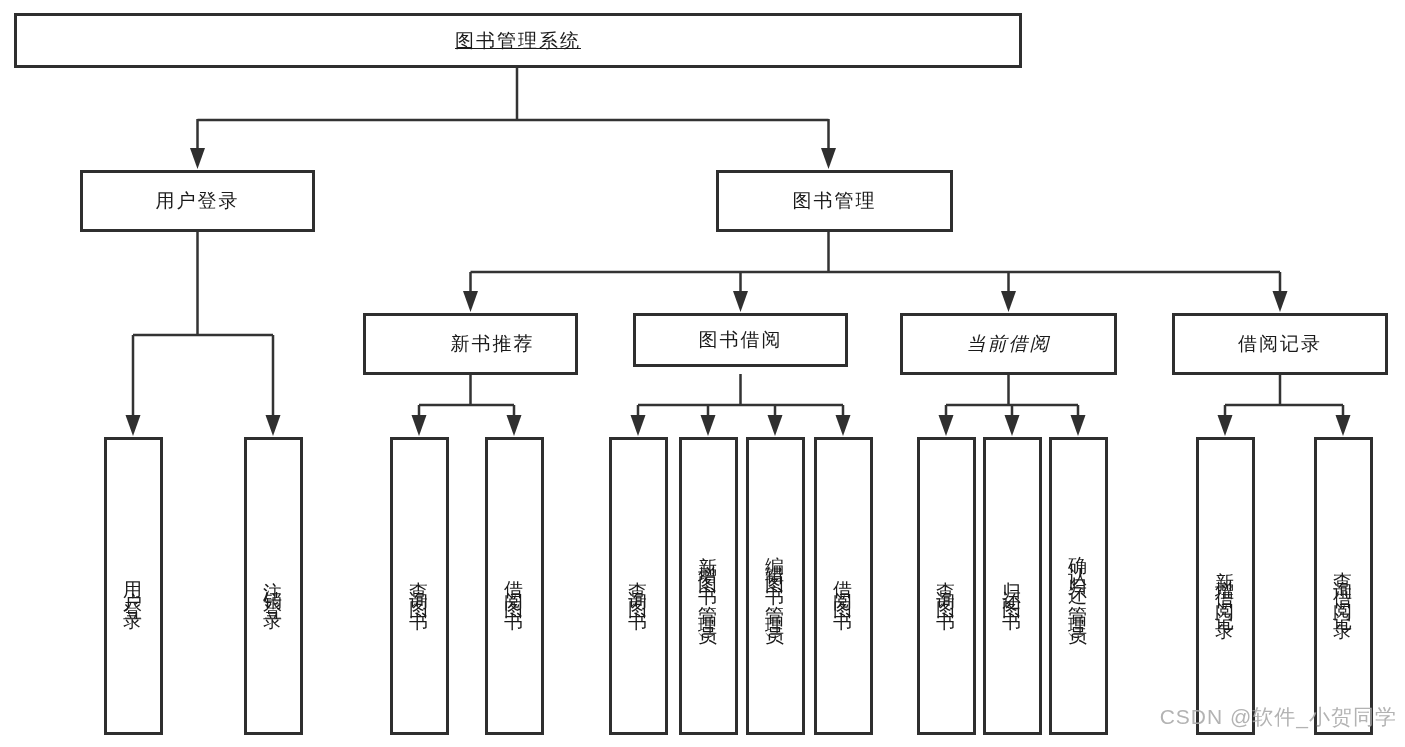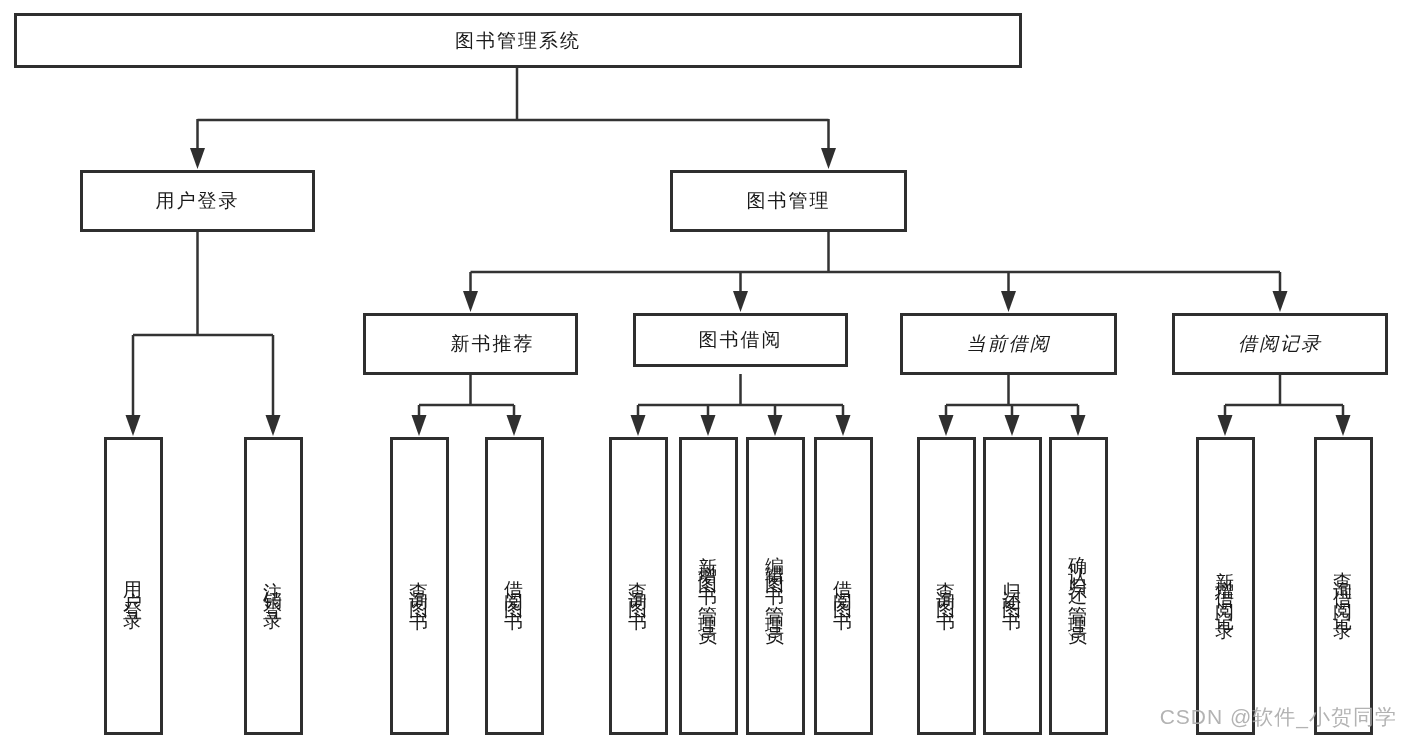--- a/index.html
+++ b/index.html
@@ -89,29 +89,29 @@
     <path d="M1008.5 374 V406 M946 405 H1078 M946 405 V417 M1012 405 V417 M1078 405 V417" stroke="#333333" stroke-width="2.5"></path>
     <polygon points="938.5,415 953.5,415 946,436" fill="#2f2f2f"></polygon>
     <polygon points="1004.5,415 1019.5,415 1012,436" fill="#2f2f2f"></polygon>
     <polygon points="1070.5,415 1085.5,415 1078,436" fill="#2f2f2f"></polygon>
 
     <path d="M1280 374 V406 M1225 405 H1343 M1225 405 V417 M1343 405 V417" stroke="#333333" stroke-width="2.5"></path>
     <polygon points="1217.5,415 1232.5,415 1225,436" fill="#2f2f2f"></polygon>
     <polygon points="1335.5,415 1350.5,415 1343,436" fill="#2f2f2f"></polygon>
   </svg>
 
-  <div class="box" style="left:14px; top:13px; width:1008px; height:55px;">图书管理系统</div>
+  <div class="box" style="left:14px; top:13px; width:1008px; height:55px;text-decoration:underline;">图书管理系统</div>
 
   <div class="box" style="left:80px; top:170px; width:235px; height:62px;">用户登录</div>
-  <div class="box" style="left:670px; top:170px; width:237px; height:62px;">图书管理</div>
+  <div class="box" style="left:716px; top:170px; width:237px; height:62px;">图书管理</div>
 
   <div class="box" style="left:363px; top:313px; width:215px; height:62px;padding-left:44px;">新书推荐</div>
   <div class="box" style="left:633px; top:313px; width:215px; height:54px;">图书借阅</div>
   <div class="box" style="left:900px; top:313px; width:217px; height:62px;font-style:italic;">当前借阅</div>
-  <div class="box" style="left:1172px; top:313px; width:216px; height:62px;font-style:italic;">借阅记录</div>
+  <div class="box" style="left:1172px; top:313px; width:216px; height:62px;">借阅记录</div>
 
   <div class="box v" style="left:103.5px; top:437px; width:59px; height:298px;">用户登录</div>
   <div class="box v" style="left:243.5px; top:437px; width:59px; height:298px;">注销登录</div>
 
   <div class="box v" style="left:389.5px; top:437px; width:59px; height:298px;">查询图书</div>
   <div class="box v" style="left:484.5px; top:437px; width:59px; height:298px;">借阅图书</div>
 
   <div class="box v" style="left:608.5px; top:437px; width:59px; height:298px;">查询图书</div>
   <div class="box v" style="left:678.5px; top:437px; width:59px; height:298px;">新增图书（管理员）</div>
   <div class="box v" style="left:745.5px; top:437px; width:59px; height:298px;">编辑图书（管理员）</div>

